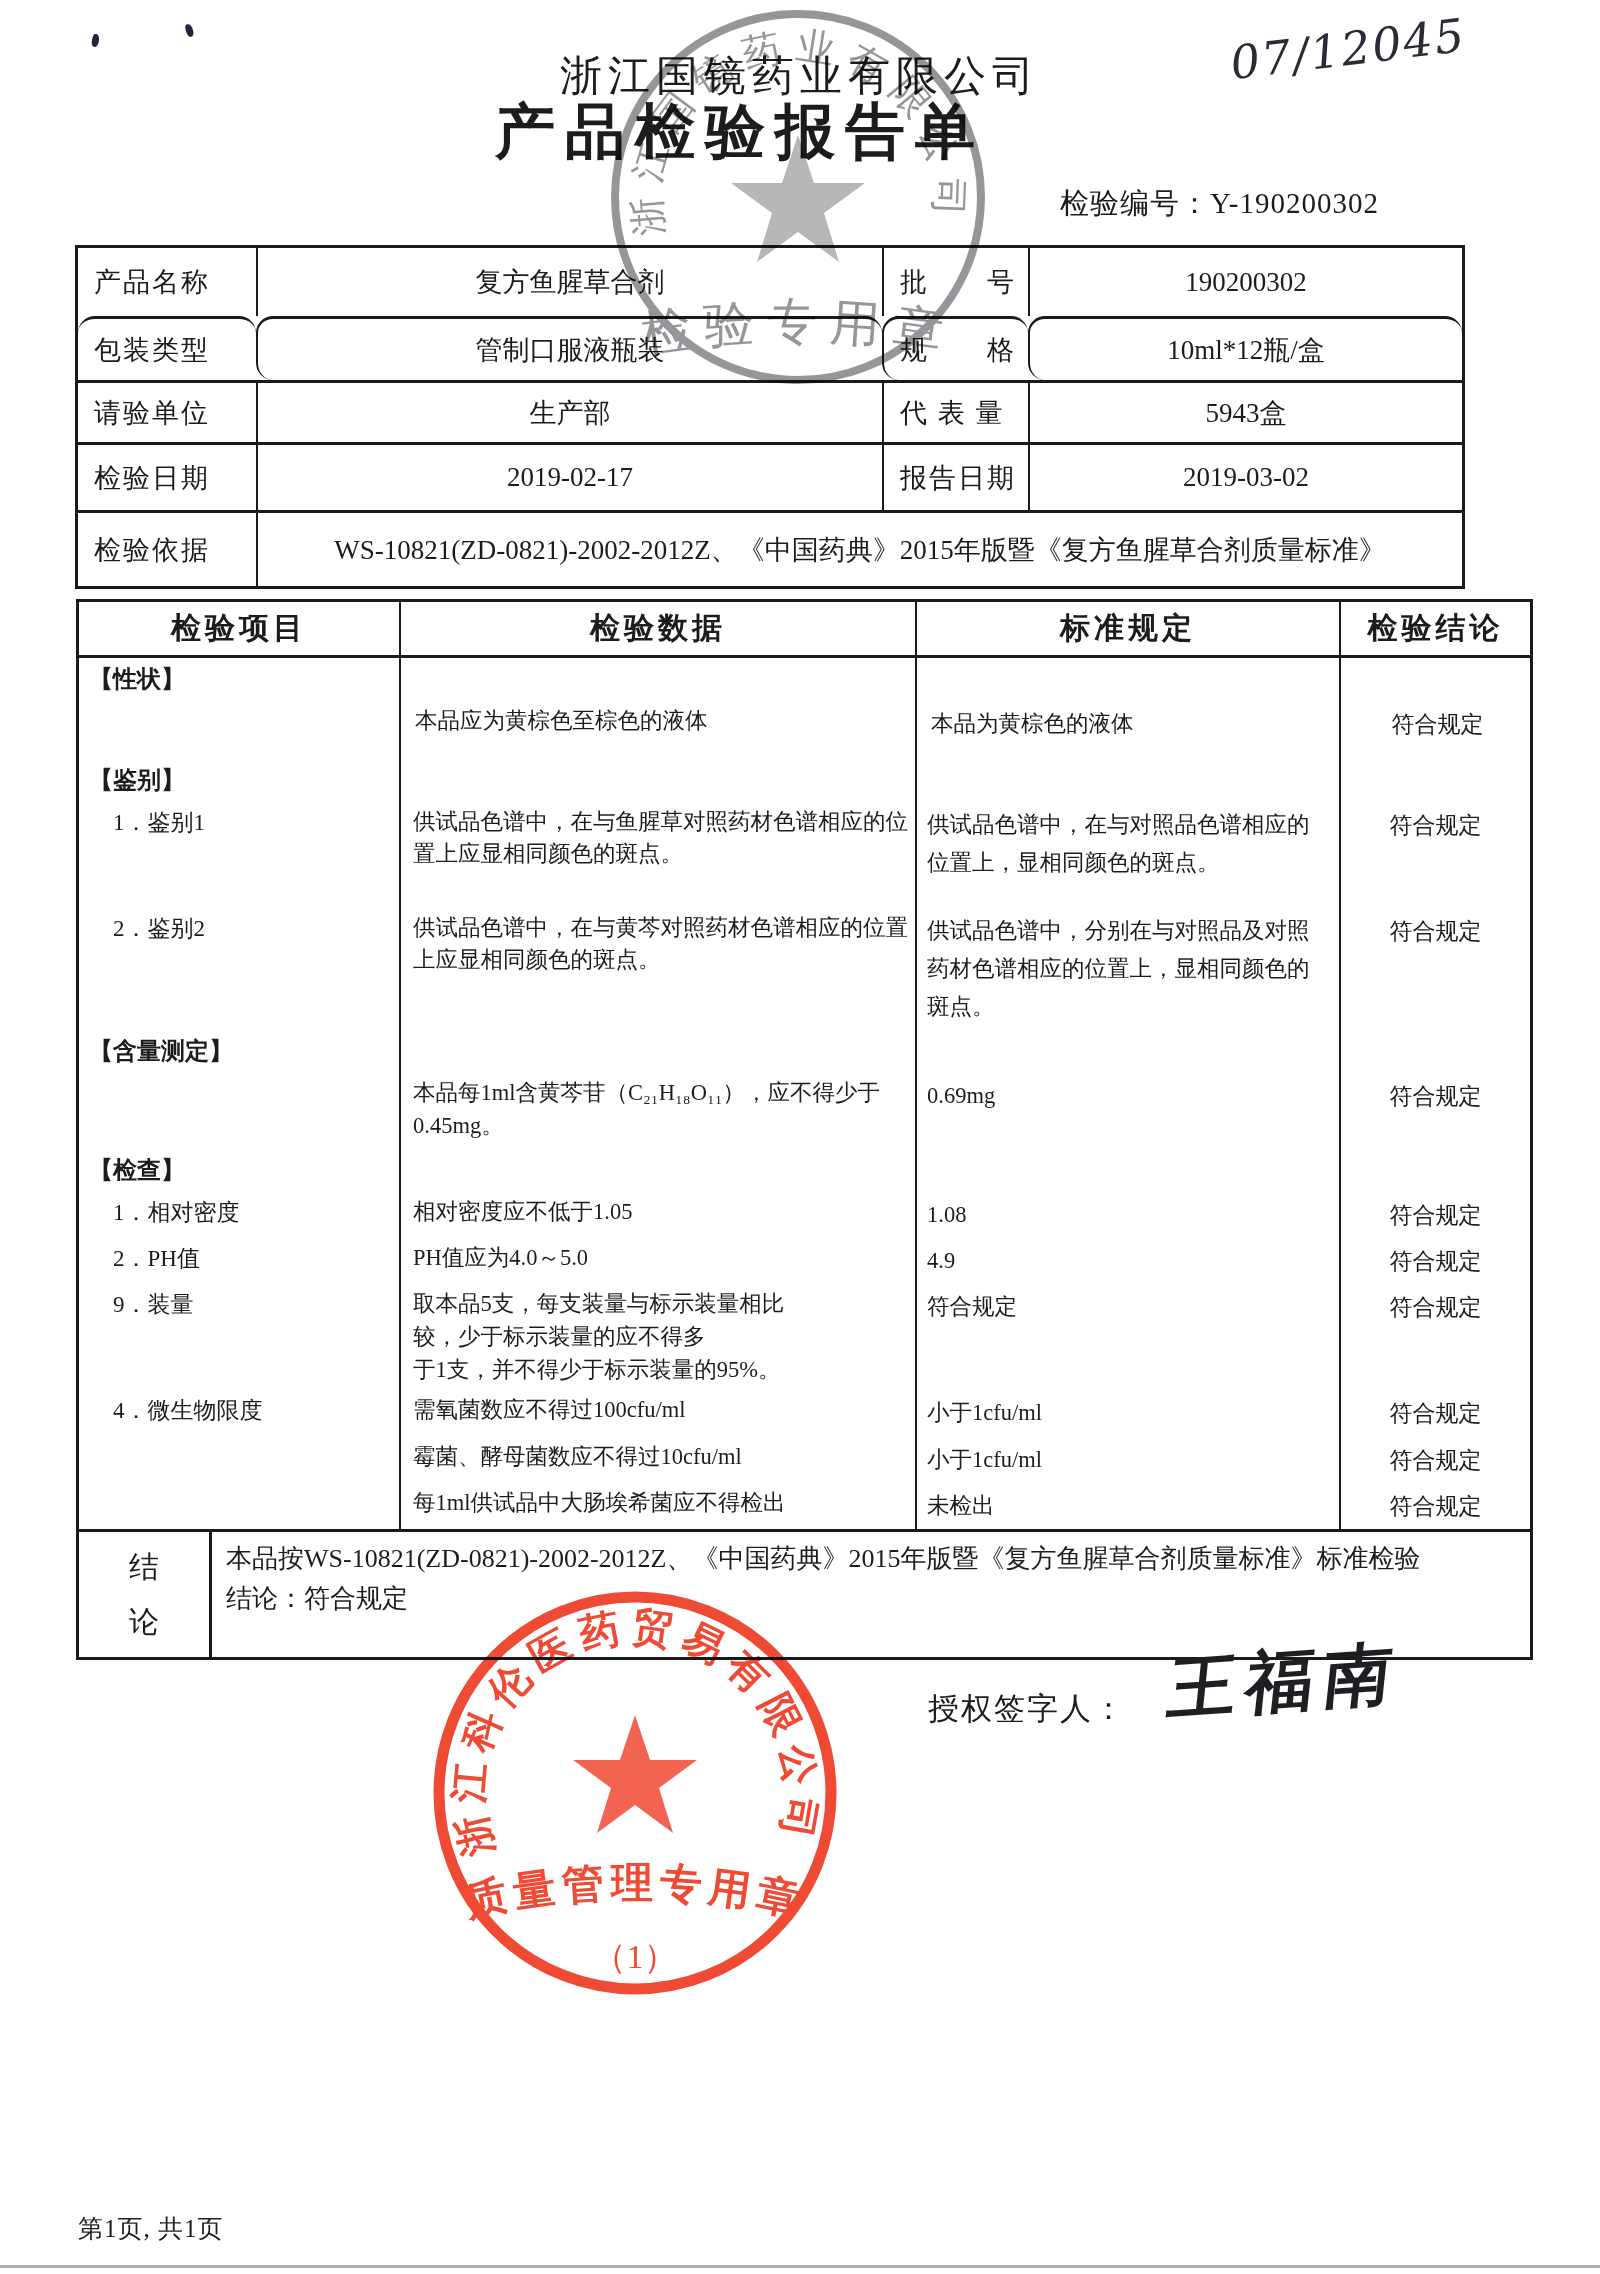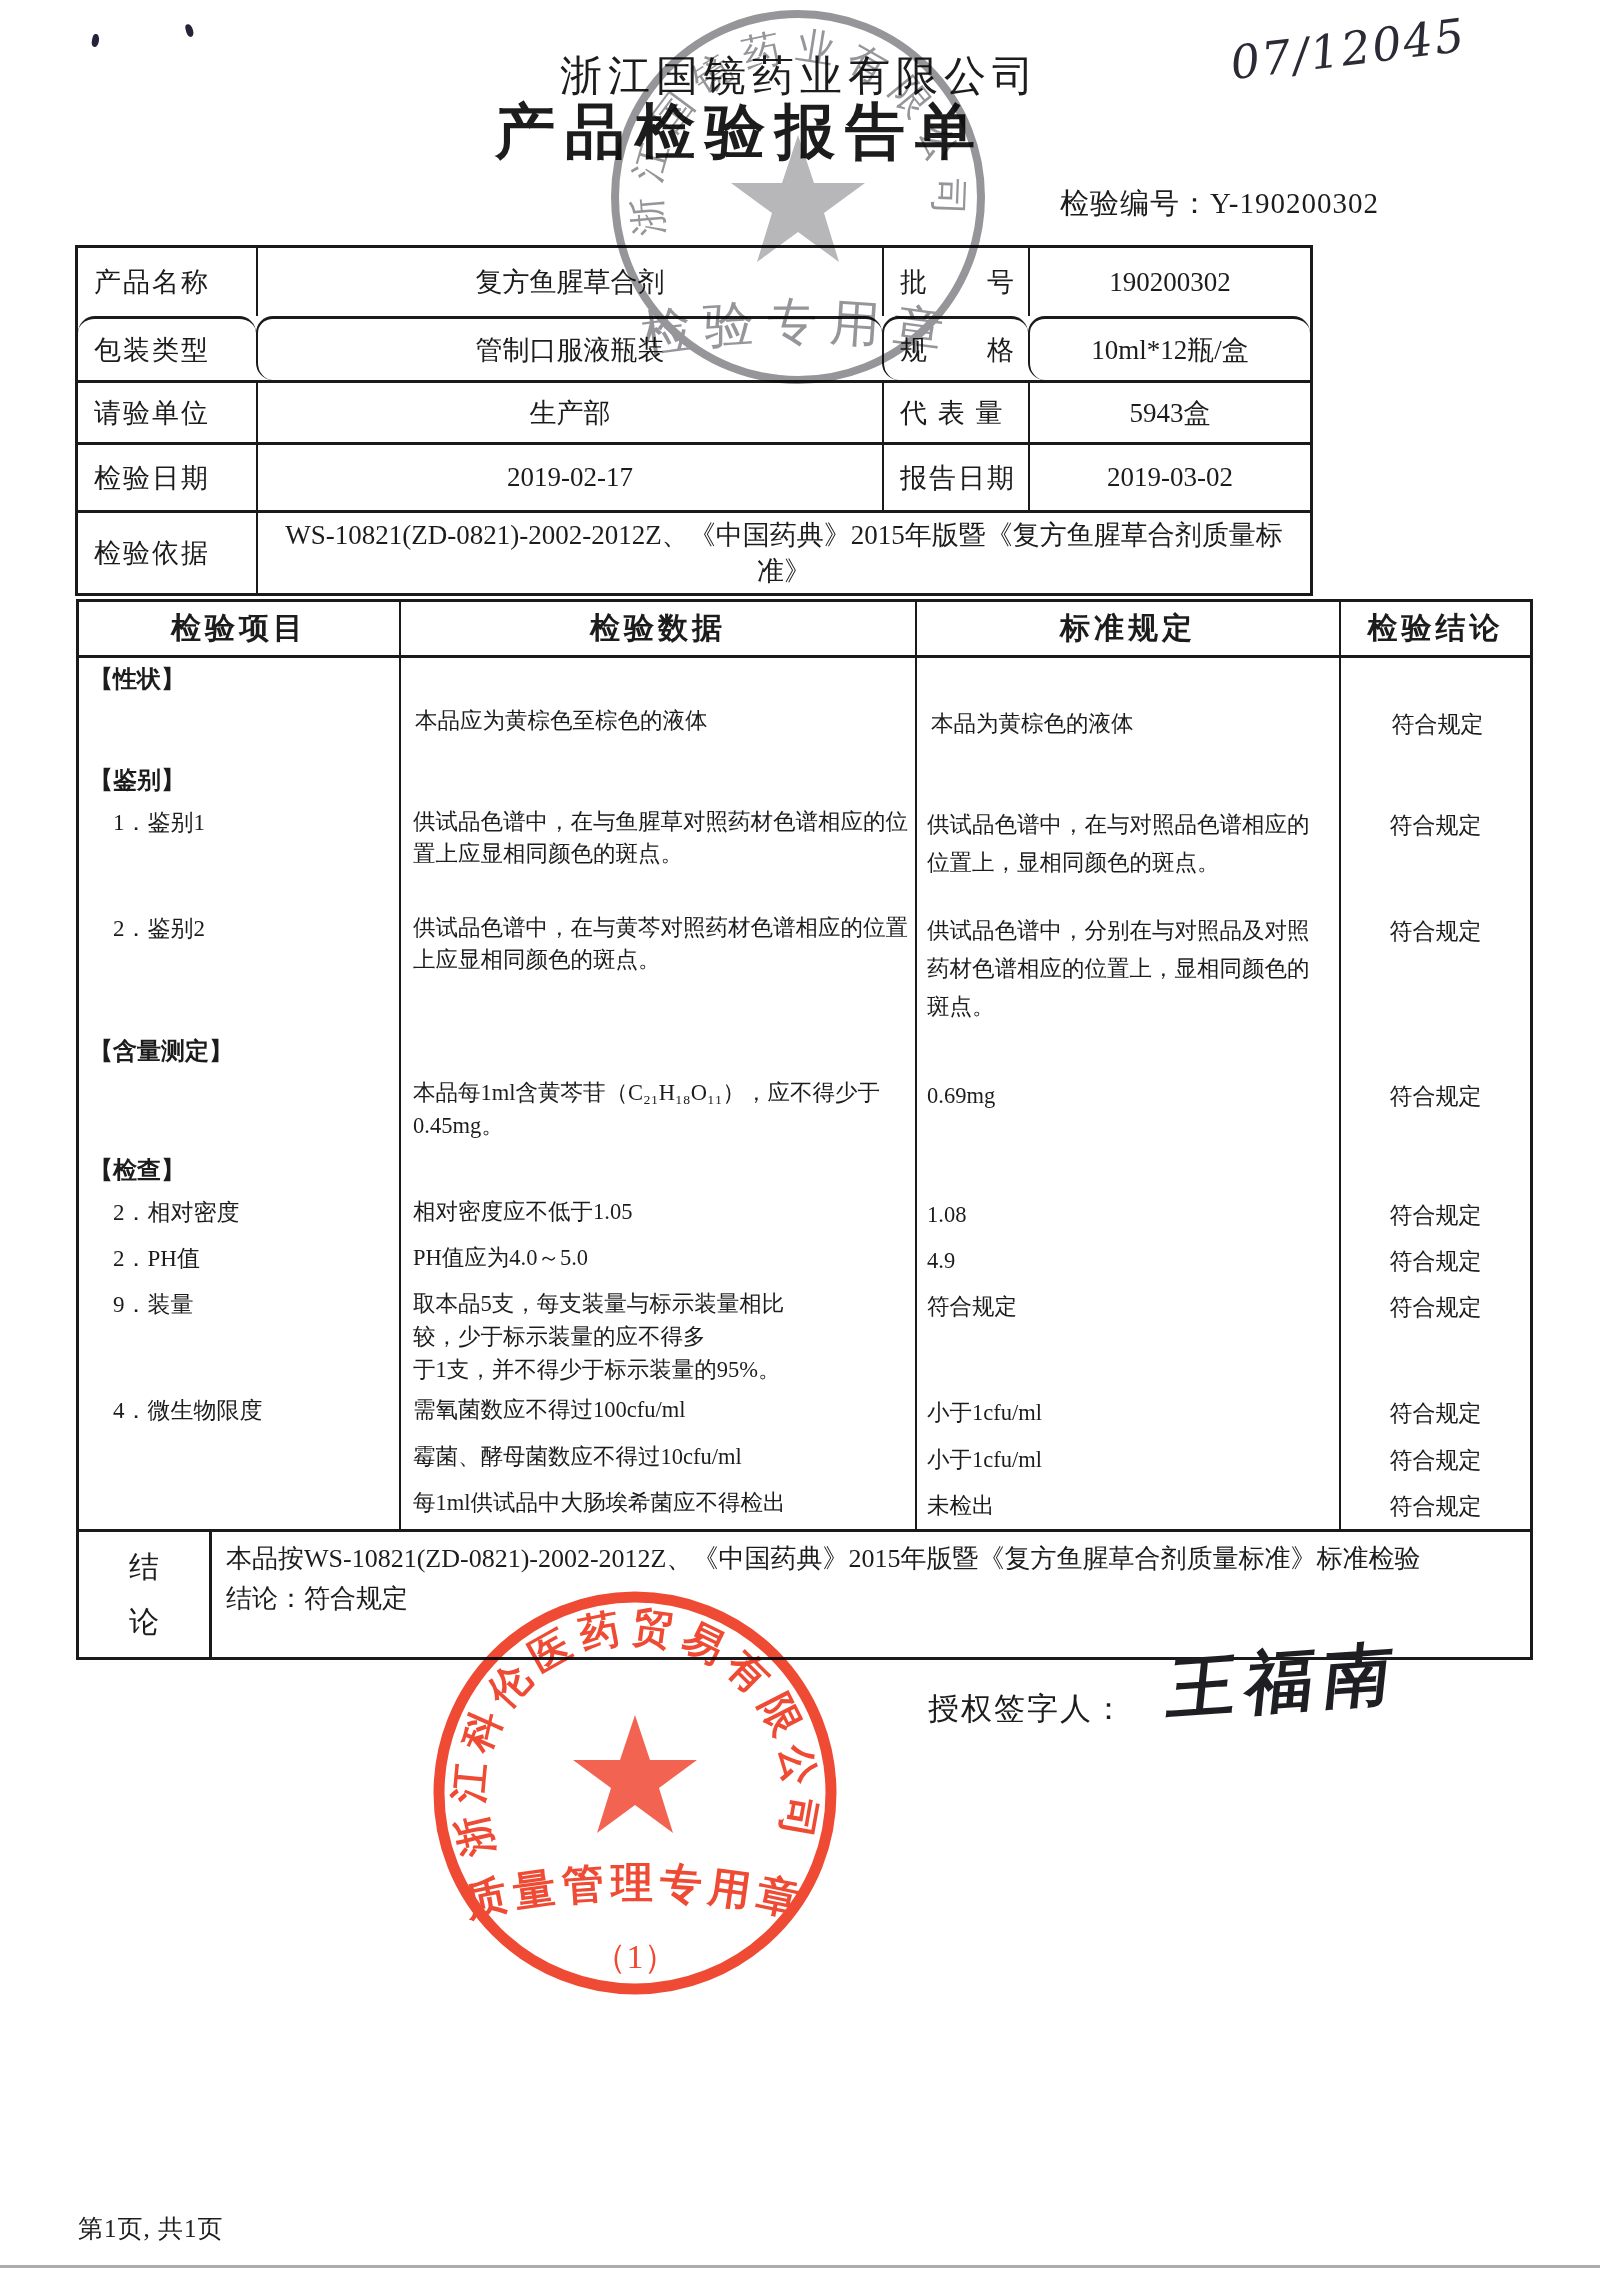--- a/index.html
+++ b/index.html
@@ -15,21 +15,21 @@
   .report-no{top:184px;left:1060px;width:460px;font-size:29px;letter-spacing:1px;}
   .handwritten-code{
     top:22px;left:1230px;font-size:46px;font-style:italic;color:#2b2b36;
     transform:rotate(-7deg);font-family:"DejaVu Serif",serif;letter-spacing:2px;
   }
   .ink-dot{width:7px;height:13px;background:#23233a;border-radius:40% 60% 50% 50%;}
   .dot1{top:34px;left:92px;transform:rotate(12deg);}
   .dot2{top:24px;left:186px;transform:rotate(-15deg);}
   
   .info-table{
-    top:245px;left:75px;width:1238px;display:grid;
+    top:245px;left:75px;width:1390px;display:grid;
     grid-template-columns:178px 626px 146px 1fr;
     border:3px solid #1a1a1a;background:transparent;box-sizing:border-box;
   }
   .irow{display:contents;}
   .ic{display:flex;align-items:center;font-size:27px;box-sizing:border-box;padding:4px 8px;}
   .ic.lab{padding-left:16px;letter-spacing:2px;}
   .ic.val{justify-content:center;text-align:center;}
   .ic.b-left{border-left:2px solid #1a1a1a;}
   .ic.b-top{border-top:3px solid #1a1a1a;}
   .ih1>.ic{min-height:68px;}
@@ -183,21 +183,21 @@
       <div class="tc c3">0.69mg</div>
       <div class="tc c4">符合规定</div>
     </div>
     <div class="trow r8">
       <div class="tc c1 sect">【检查】</div>
       <div class="tc c2"></div>
       <div class="tc c3"></div>
       <div class="tc c4"></div>
     </div>
     <div class="trow r9 indent">
-      <div class="tc c1">2．相对密度</div>
+      <div class="tc c1">1．相对密度</div>
       <div class="tc c2">相对密度应不低于1.05</div>
       <div class="tc c3">1.08</div>
       <div class="tc c4">符合规定</div>
     </div>
     <div class="trow r10 indent">
       <div class="tc c1">2．PH值</div>
       <div class="tc c2">PH值应为4.0～5.0</div>
       <div class="tc c3">4.9</div>
       <div class="tc c4">符合规定</div>
     </div>

